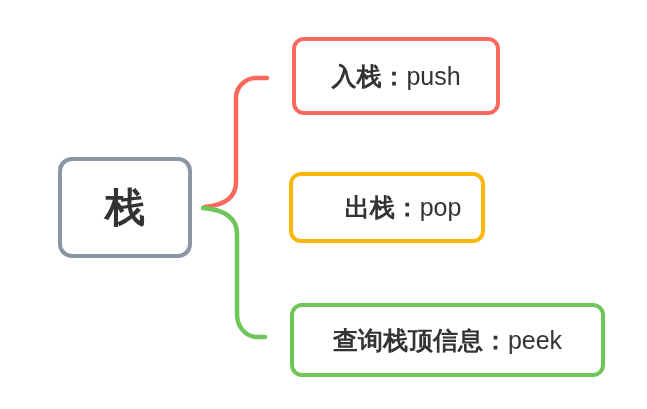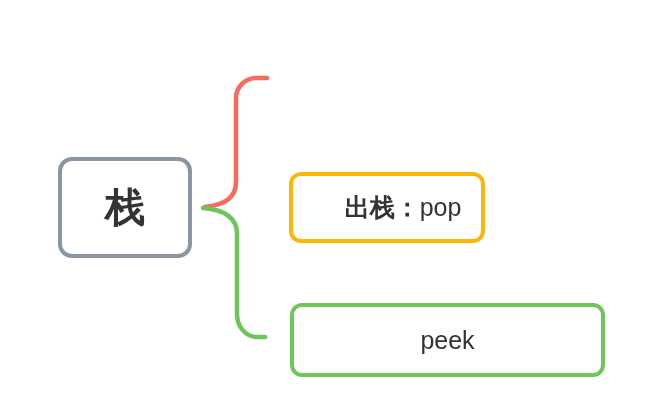--- a/index.html
+++ b/index.html
@@ -60,23 +60,28 @@
 
   <svg class="connector-svg" viewBox="0 0 647 409">
     <path d="M 205 207 C 226 205, 236 196, 236 182 L 236 98 C 236 87, 245 78, 256 78 L 267 78" fill="none" stroke="#f9695c" stroke-width="4.5" stroke-linecap="round"></path>
     <path d="M 203 208 C 228 210, 237 220, 237 234 L 237 314 C 237 327, 246 337, 257 337 L 265 337" fill="none" stroke="#6ec558" stroke-width="4.5" stroke-linecap="round"></path>
   </svg>
 
   <div class="node root-node" style="border-color: rgb(140, 149, 164);">
     <span>栈</span>
   </div>
 
+  <div class="node branch-node branch-push" style="border-color: rgb(249, 105, 92);">
+    <span class="label-prefix">入栈：</span>
+      <span class="label-term">push</span>
+  </div>
 
   <div class="node branch-node branch-pop" style="border-color: rgb(252, 182, 8);">
     <span class="label-prefix">出栈：</span>
       <span class="label-term">pop</span>
   </div>
 
   <div class="node branch-node branch-peek" style="border-color: rgb(110, 197, 88);">
+    <span class="label-prefix">查询栈顶信息：</span>
       <span class="label-term">peek</span>
   </div>
 
 </div>
 
 </body></html>

